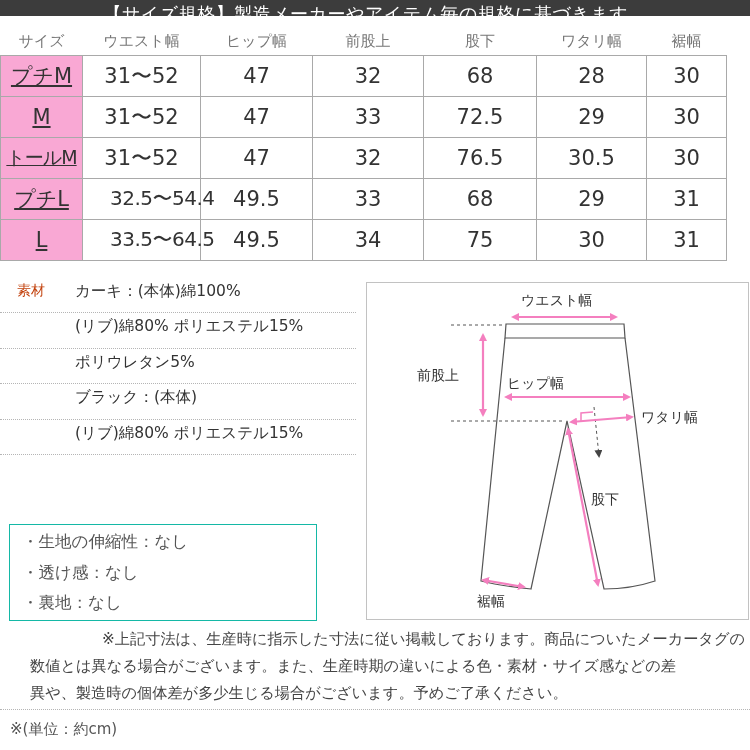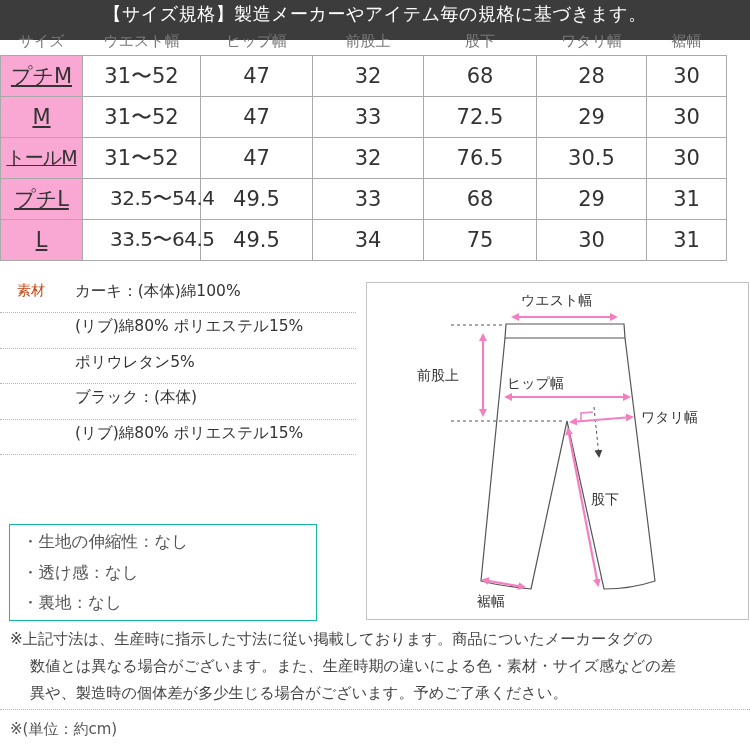--- a/index.html
+++ b/index.html
@@ -1,19 +1,19 @@
 <!DOCTYPE html>
 <html><head>
 <meta charset="utf-8">
 <style>
   * { margin:0; padding:0; box-sizing:border-box; }
   html, body { width:750px; height:750px; background:#ffffff; overflow:hidden; }
   body { position:relative; font-family:"DejaVu Sans", "Liberation Sans", sans-serif; color:#333; }
 
-  .title-bar { position:absolute; left:0; top:0; width:750px; height:40px; background:#3c3c3c; color:#fff;
+  .title-bar { position:absolute; left:0; top:0; width:750px; height:16px; background:#3c3c3c; color:#fff;
     font-size:18px; line-height:28px; text-align:center; letter-spacing:0.5px; }
 
   table.size { position:absolute; left:0; top:28px; width:726px; border-collapse:collapse; table-layout:fixed; }
   table.size th { height:27px; font-weight:normal; font-size:15px; color:#777; text-align:center; border:none; }
   table.size td { height:41px; border:1px solid #a9a9a9; text-align:center; font-size:21px; color:#333; white-space:nowrap; }
   table.size td.size-name { background:#f9a8d4;text-decoration:underline; }
   table.size td.tight { font-size:20px; letter-spacing:-0.5px;padding-left:27px; }
 
   .materials { position:absolute; left:0; top:278px; width:356px; }
   .mat-row { position:relative; height:35.4px; border-bottom:1px dotted #b5b5b5; }
@@ -21,21 +21,21 @@
   .mat-text { position:absolute; left:75px; top:3px; font-size:15.5px; color:#333; white-space:nowrap; }
 
   .notes-box { position:absolute; left:9px; top:524px; width:308px; height:97px; border:1px solid #14b8a6; }
   .note-line { position:absolute; left:12px; font-size:16.5px; color:#555; white-space:nowrap; }
 
   .diagram-box { position:absolute; left:366px; top:282px; width:383px; height:338px; border:1px solid #c2c2c2; }
   .diagram-box svg { position:absolute; left:0; top:0; }
   .dlabel { position:absolute; font-size:14px; color:#333; white-space:nowrap; }
 
   .footer { position:absolute; left:10px; top:626px; width:735px; font-size:15.2px; color:#444; line-height:27px; }
-  .footer .l1 { display:block; }
+  .footer .l1 { display:block;text-align:right; }
   .footer .l2 { display:block; padding-left:20px; }
   .footer-divider { position:absolute; left:0; top:709px; width:750px; border-top:1px dotted #b5b5b5; }
   .unit-note { position:absolute; left:10px; top:720px; font-size:15px; color:#555; }
 </style>
 </head>
 <body>
 
 <div class="title-bar">【サイズ規格】製造メーカーやアイテム毎の規格に基づきます。</div>
 
 <table class="size">

